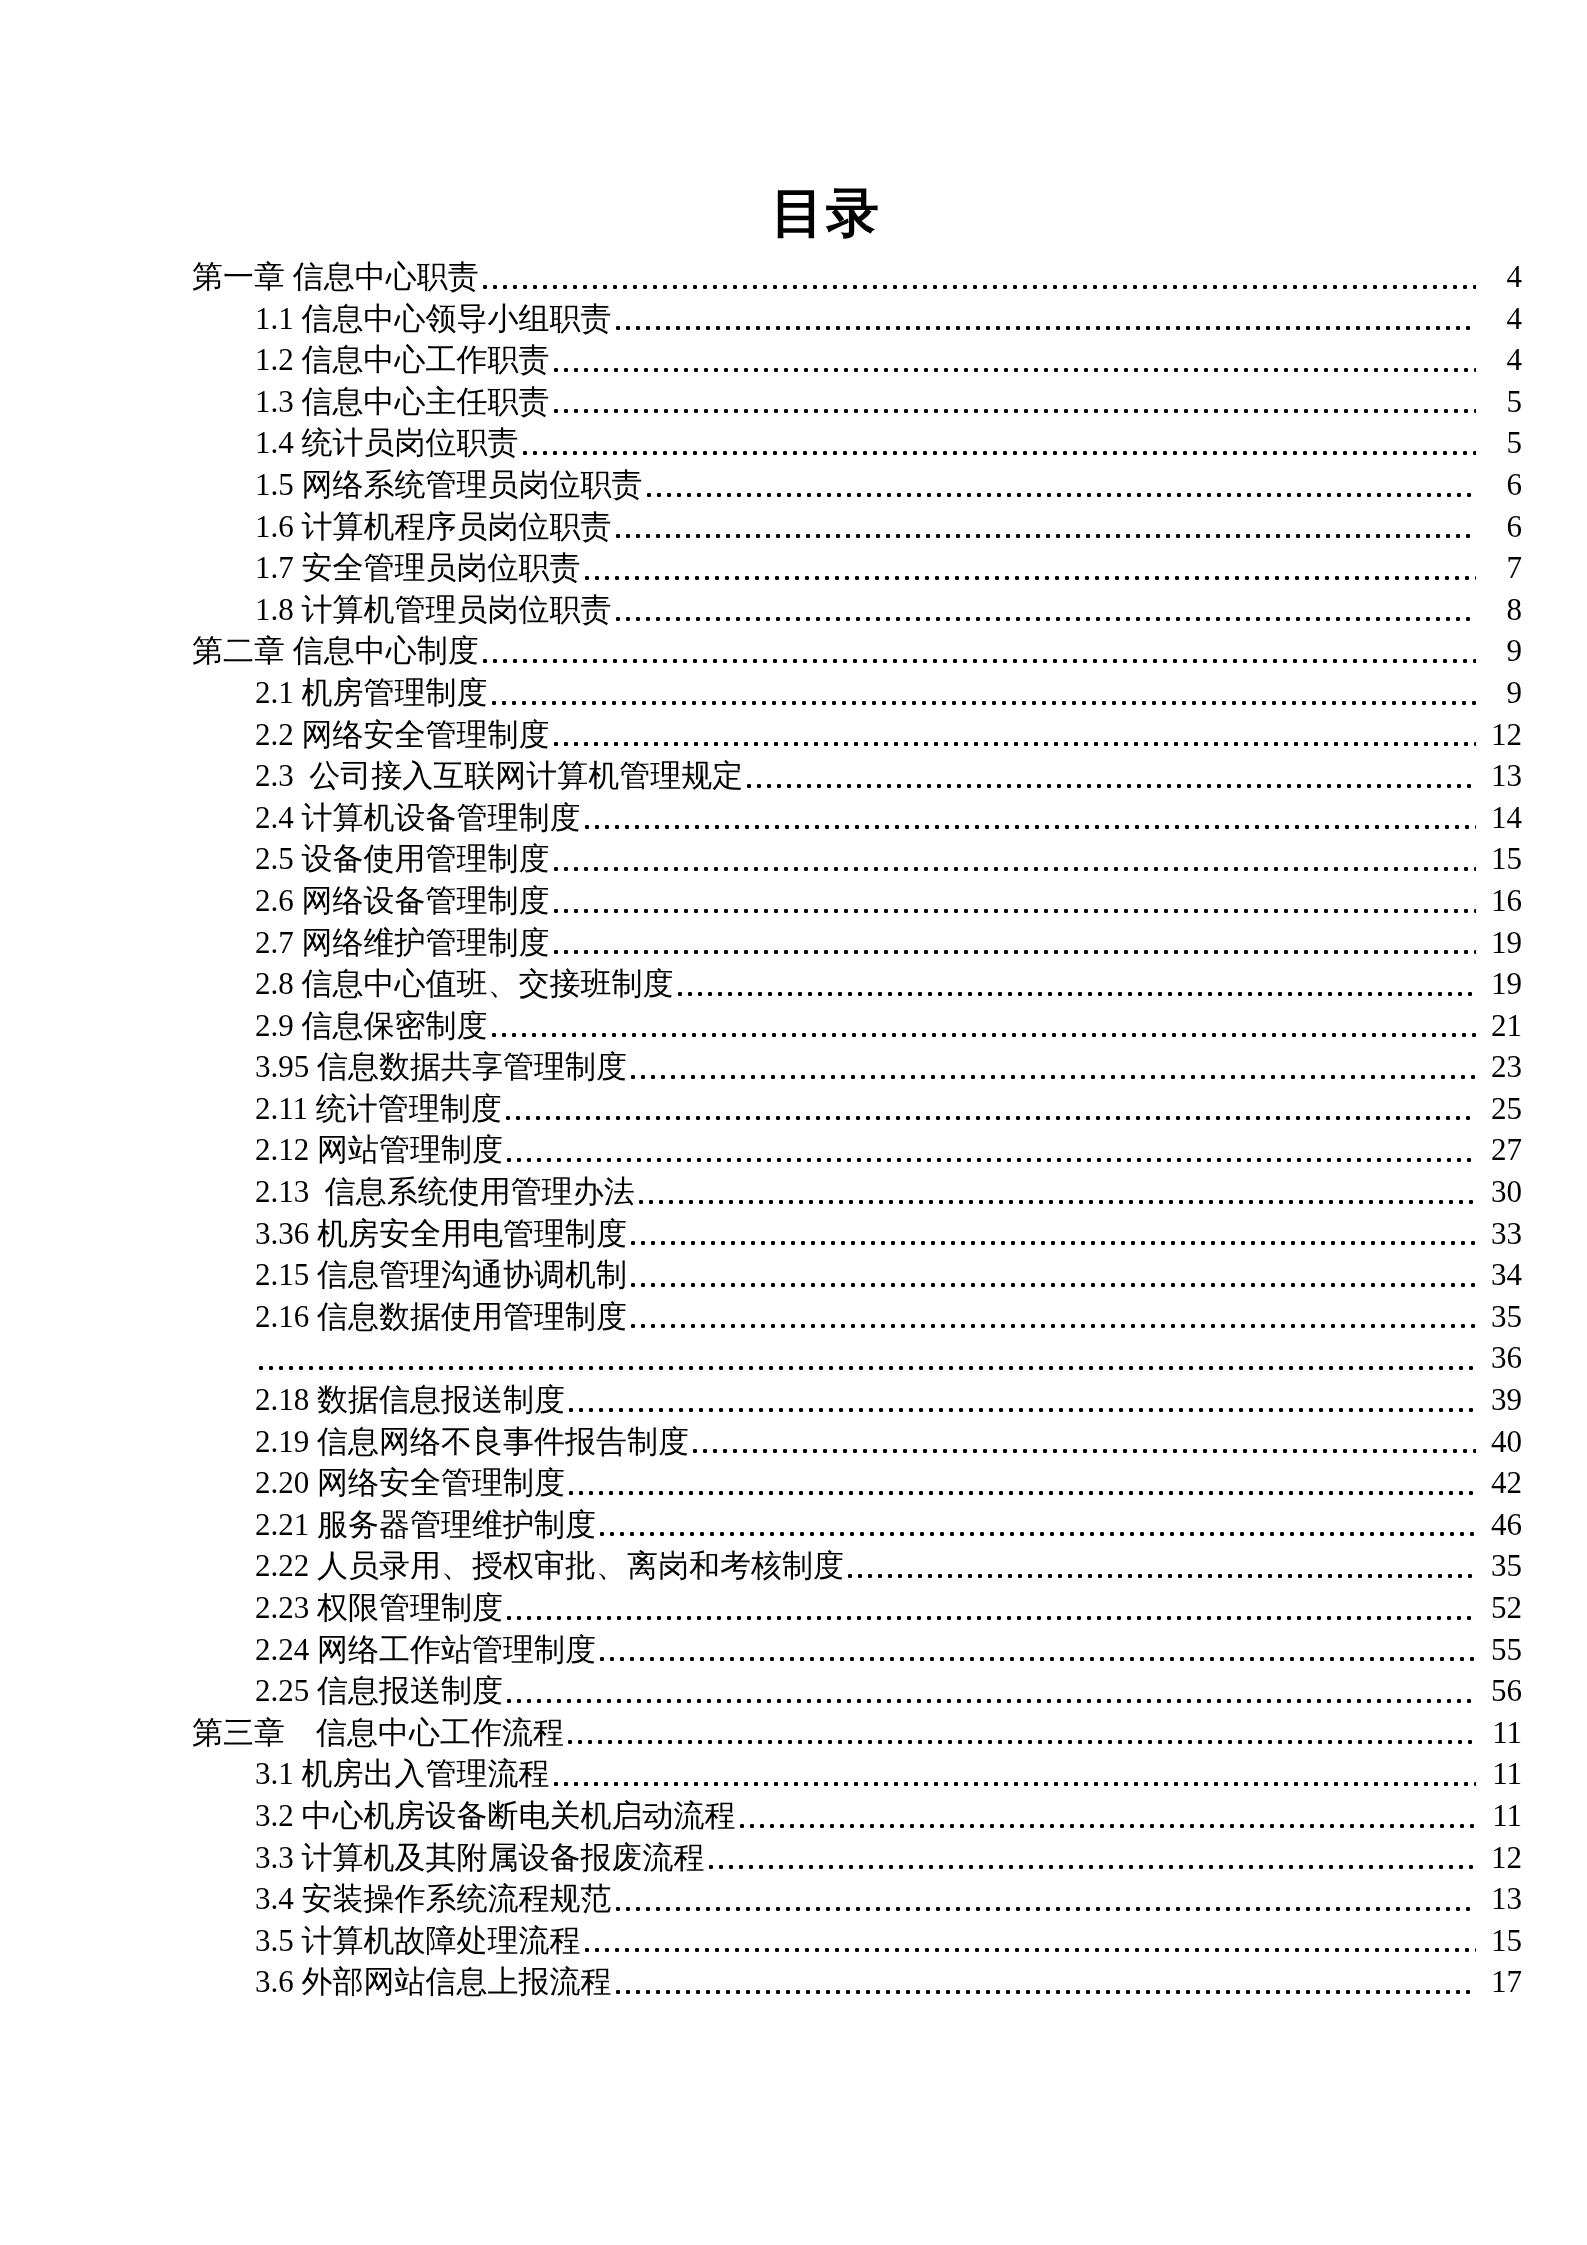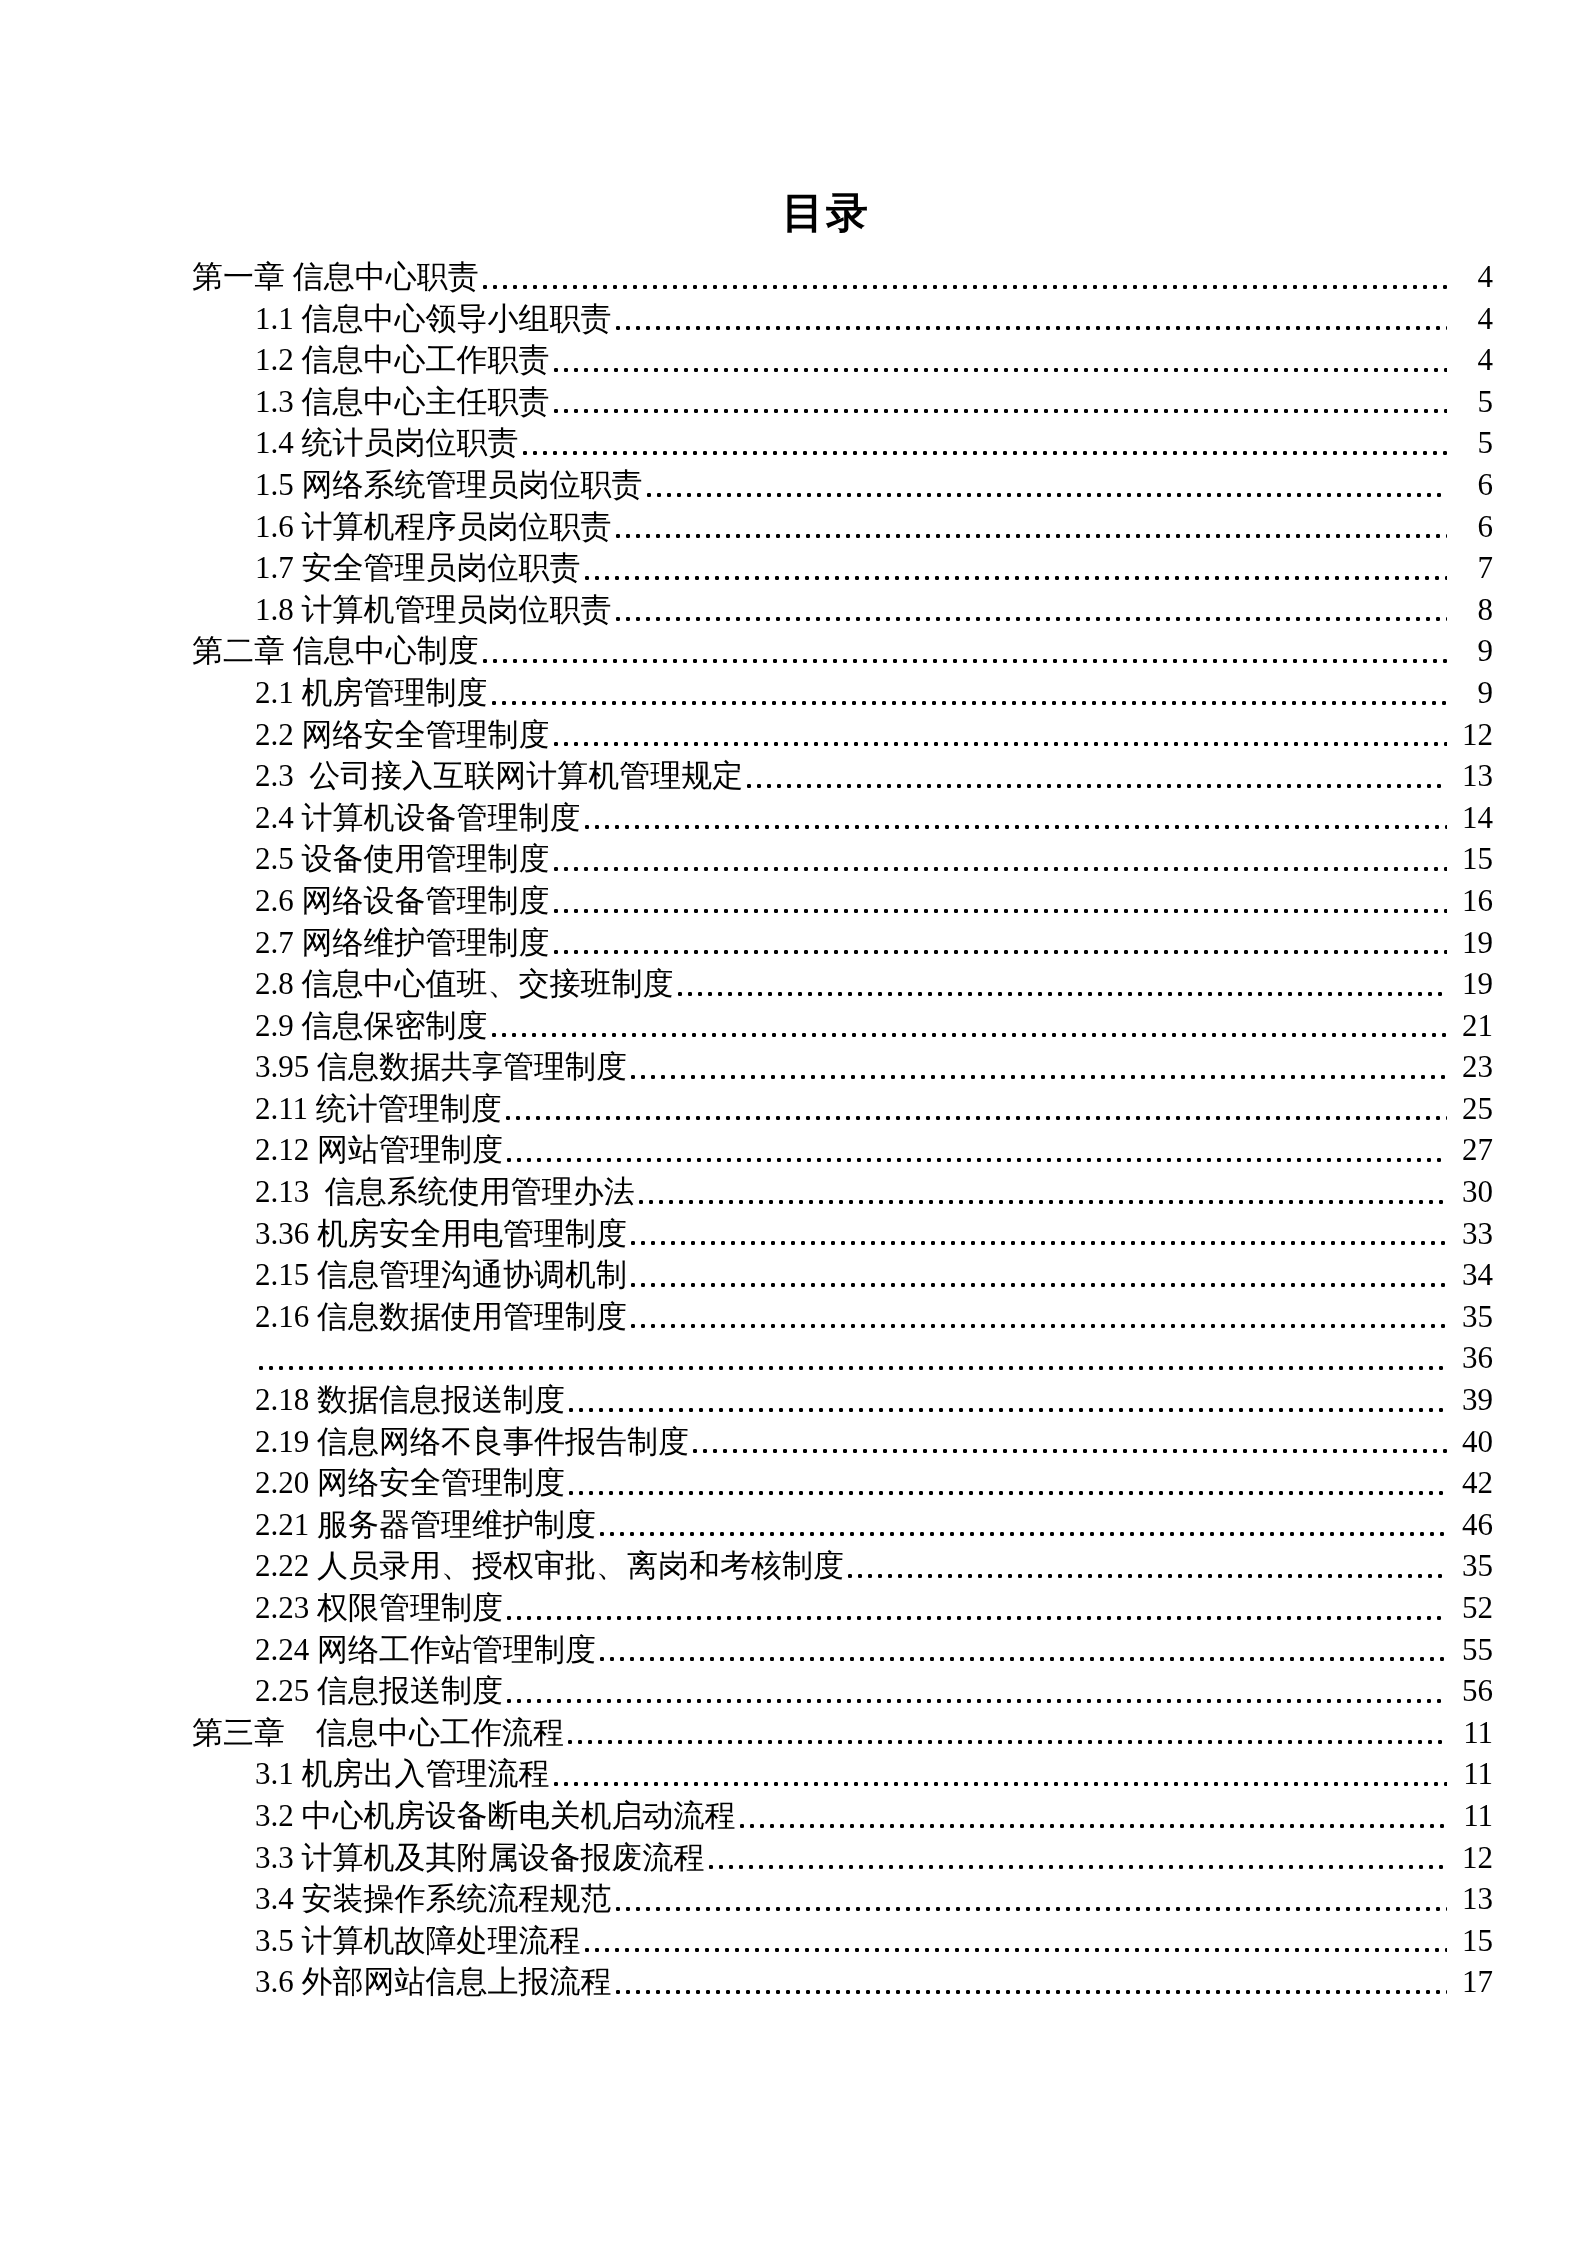--- a/index.html
+++ b/index.html
@@ -20,26 +20,26 @@
     left: 0;
     top: 0;
     width: 1587px;
     height: 2245px;
     background: #ffffff;
   }
   .doc-title {
     margin: 190px 127px 0 192px;
     text-align: center;
     font-weight: bold;
-    font-size: 42px;
+    font-size: 53px;
     line-height: 46px;
     letter-spacing: 2px;
   }
   .toc {
-    margin: 20px 94px 0 192px; 
+    margin: 20px 65px 0 192px; 
   }
   .toc-row {
     display: flex;
     align-items: baseline;
     height: 41.6px;
     font-size: 31px;
     line-height: 41.6px;
     cursor: pointer;
   }
   .toc-row.lvl1 {

